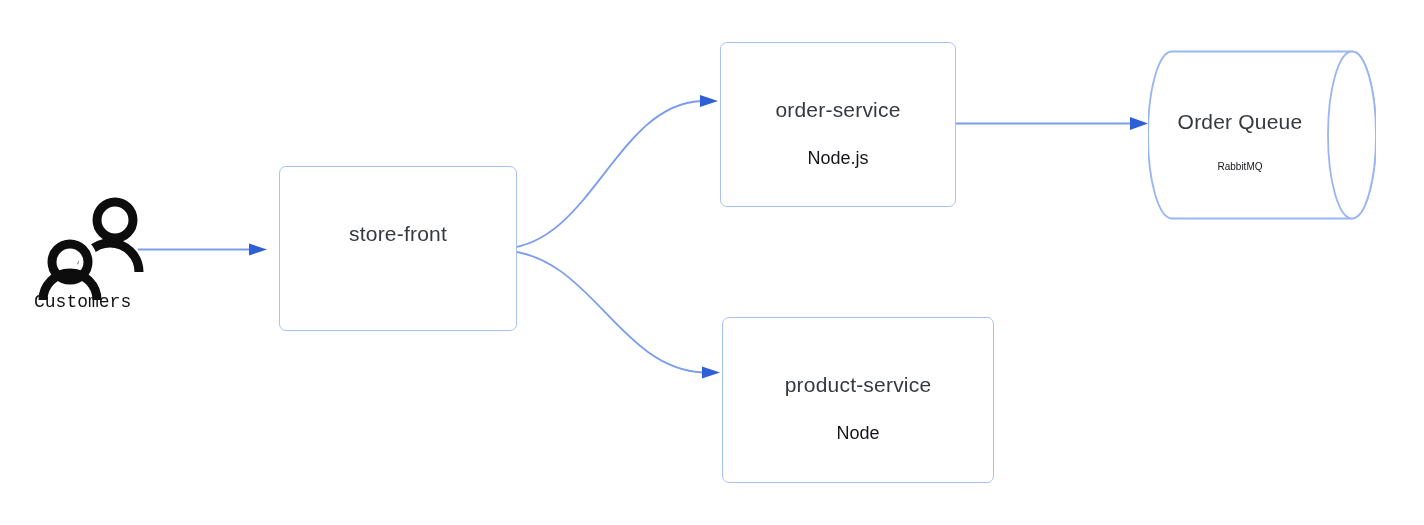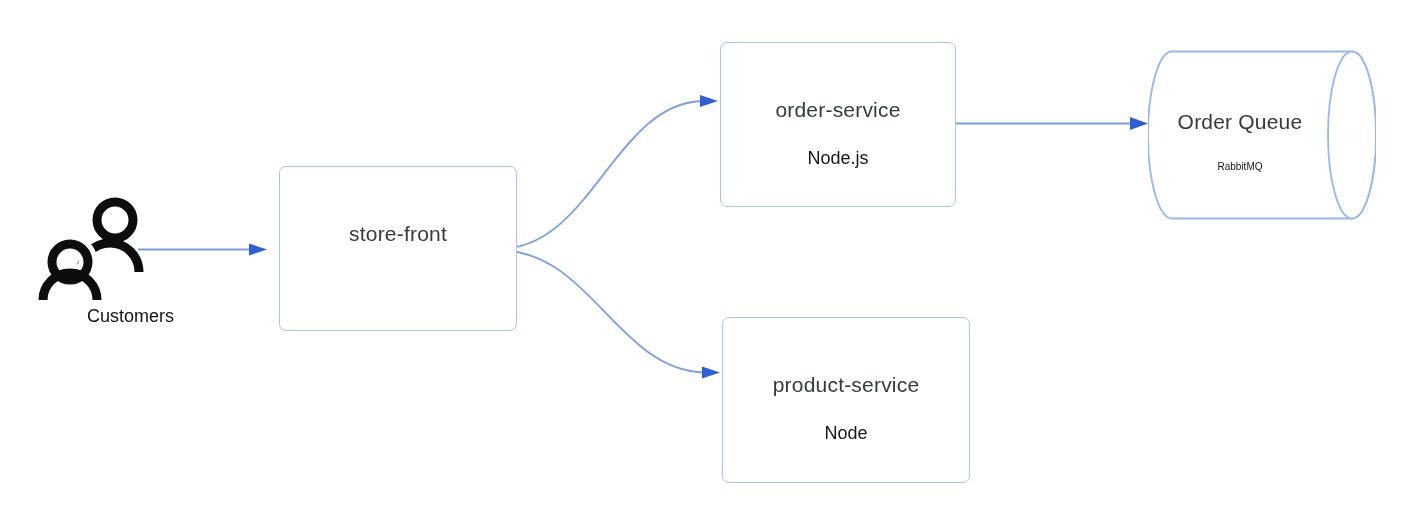--- a/index.html
+++ b/index.html
@@ -35,21 +35,21 @@
   }
   .node-sub {
     position: absolute; left: 0; right: 0;
     text-align: center;
     font-size: 18px;
     color: #141619;
     top: 105px;
   }
   #node-store-front   { left: 267px; top: 166px; width: 238px; height: 165px; margin-left: 12px; }
   #node-order-service { left: 720px; top:  42px; width: 236px; height: 165px; }
-  #node-product-service { left: 722px; top: 317px; width: 248px; height: 166px; }
+  #node-product-service { left: 722px; top: 317px; width: 272px; height: 166px; }
 
   .cylinder {
     position: absolute;
     left: 1148px; top: 42px; width: 228px; height: 170px;
     z-index: 2;
     margin-top: 8px;
   }
   .cylinder svg { position: absolute; left: 0; top: 0; }
   .cylinder .node-title {
     left: 0; width: 184px; top: 60px;
@@ -59,25 +59,26 @@
     font-size: 10px;
   }
 
   .actor {
     position: absolute;
     left: 38px; top: 192px; width: 106px; height: 118px;
     z-index: 2;
   }
   .actor-label {
     position: absolute;
-    left: 34px; top: 306px; width: 140px;
-    text-align: right;
+    left: 34px; top: 292px; width: 140px;
+    text-align: left;
     font-size: 18px;
     color: #111315;
     z-index: 2;
+    font-family: Liberation Mono, monospace;
   }
 </style>
 </head>
 <body>
 
 <div class="canvas">
 
   <svg class="edges-layer" width="1424" height="525" viewBox="0 0 1424 525">
 
     <g>

